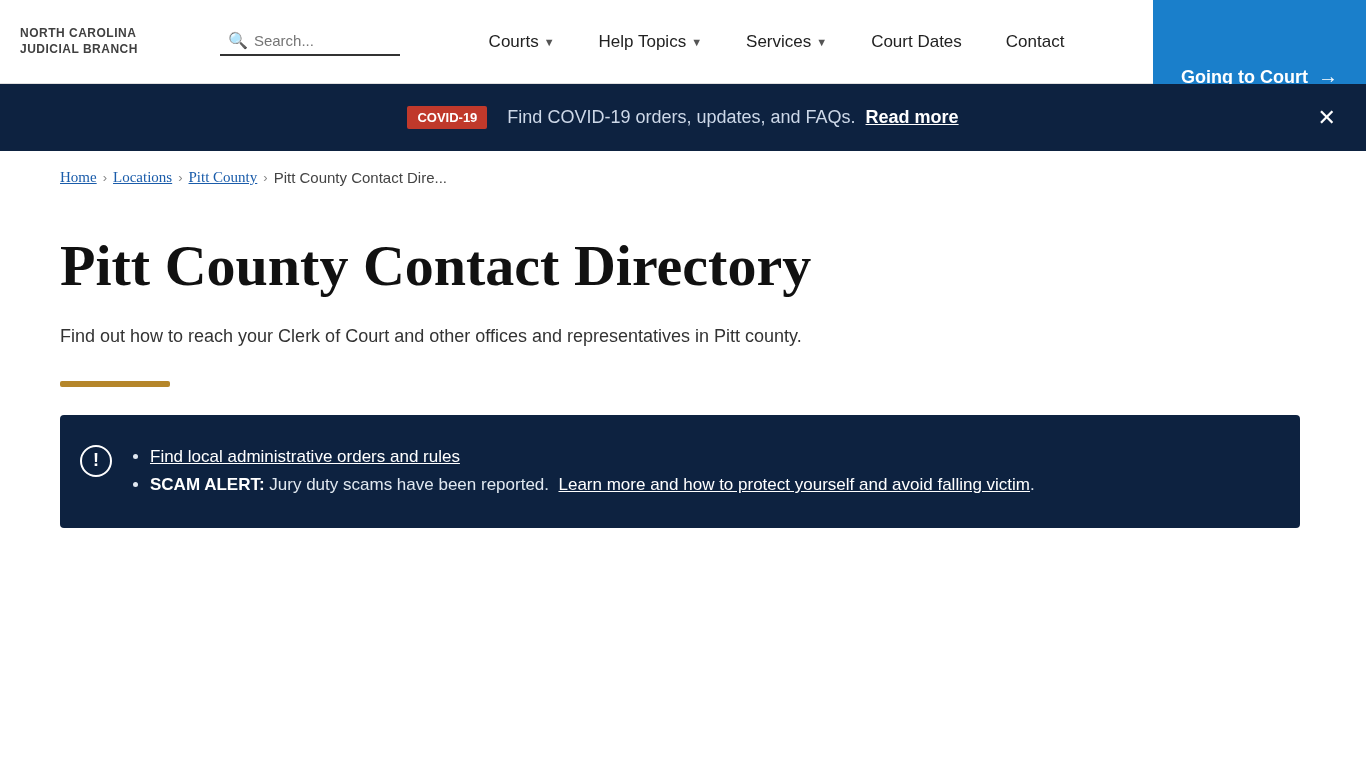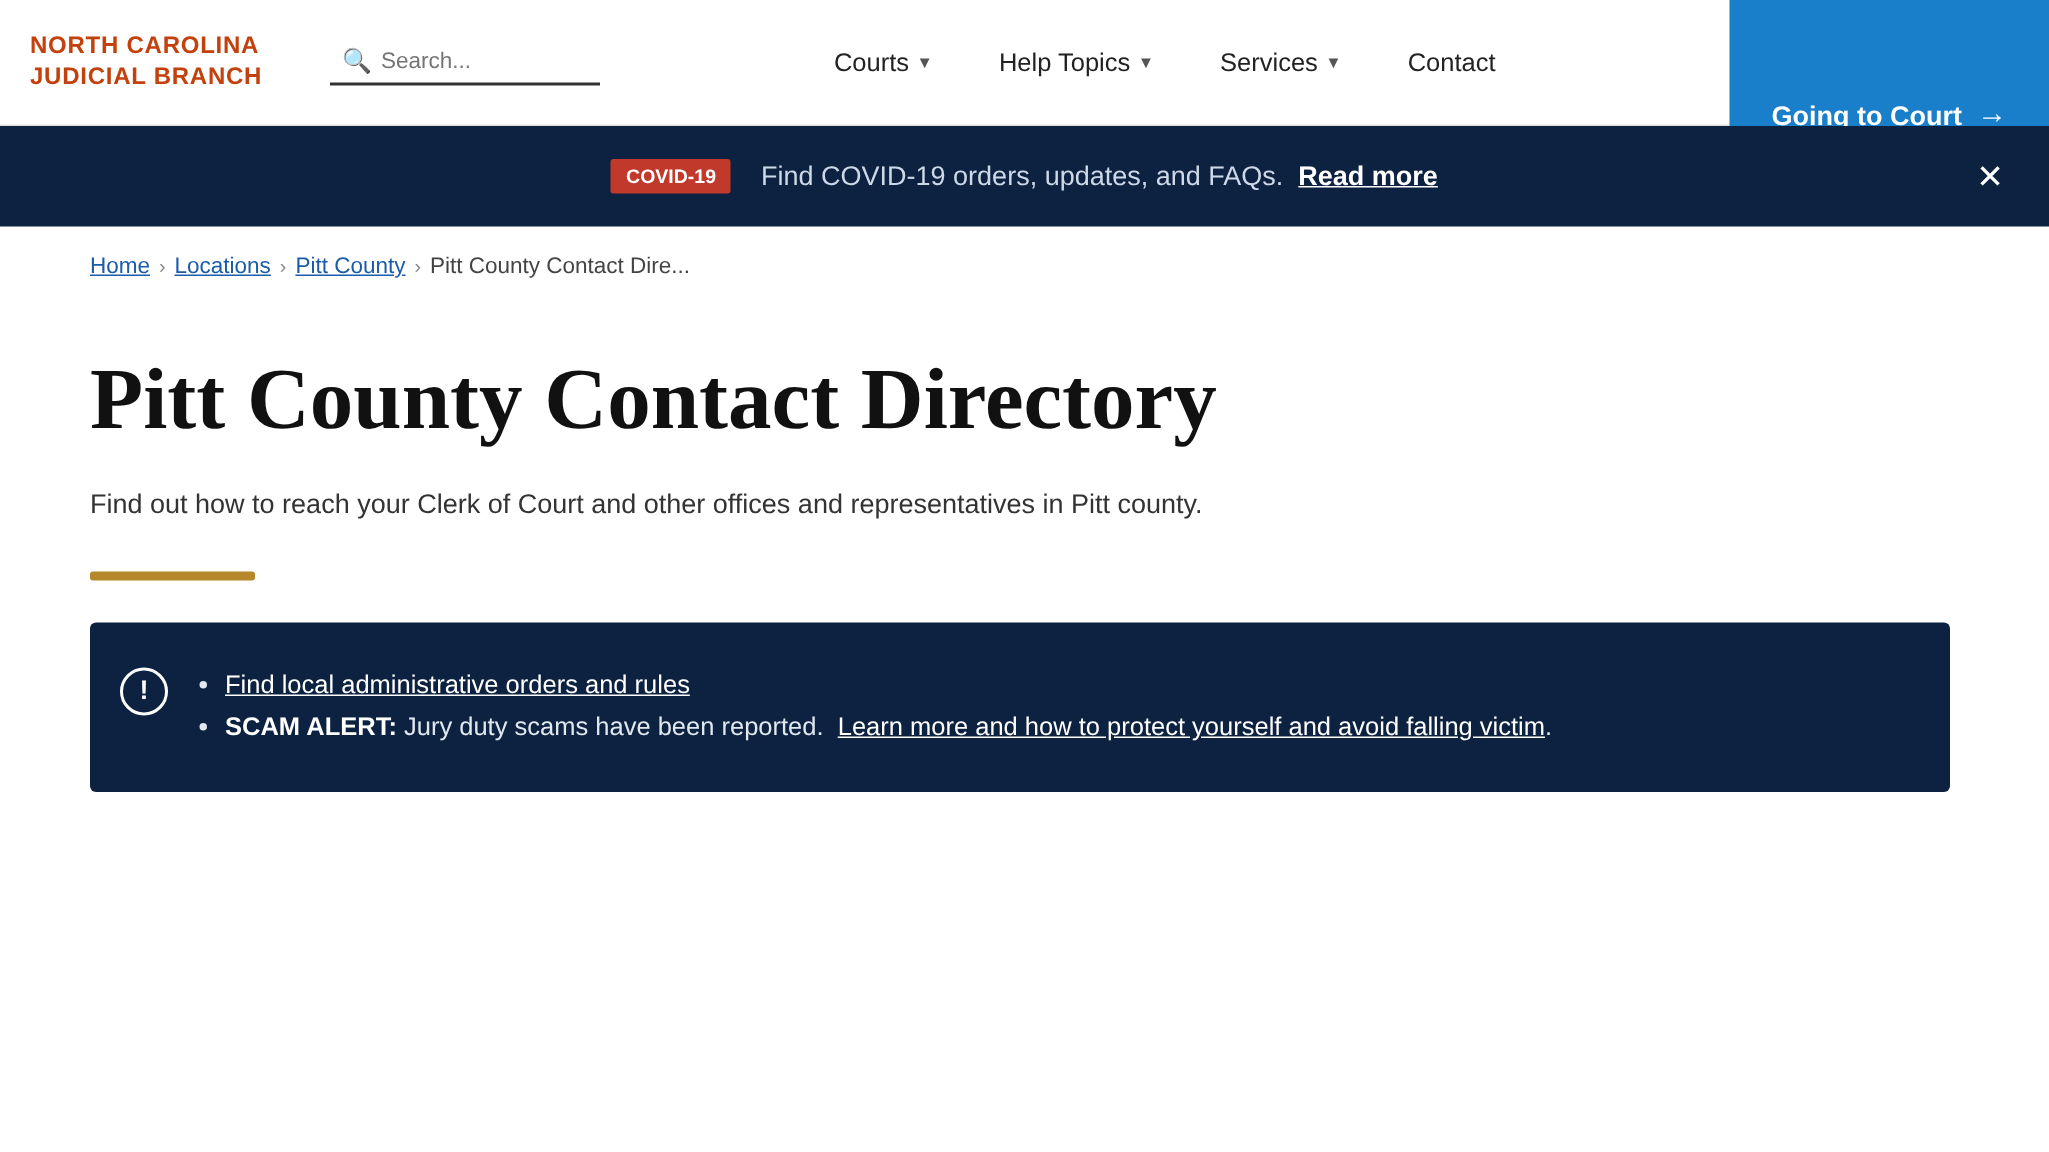--- a/index.html
+++ b/index.html
@@ -25,22 +25,22 @@
       position: relative;
     }
     .logo-area {
       display: flex;
       align-items: center;
       padding-left: 20px;
       width: 210px;
       flex-shrink: 0;
     }
     .logo-text {
-      color: #c2410c;
-      font-size: 16px;
+      color: #404040;
+      font-size: 12px;
       font-weight: 700;
       line-height: 1.3;
       text-transform: uppercase;
       letter-spacing: 0.5px;
     }
     .logo-text span {
       display: block;
     }
     .search-area {
       display: flex;
@@ -157,20 +157,21 @@
       align-items: center;
       padding: 18px 60px;
       font-size: 15px;
       color: #555;
       gap: 6px;
     }
     .breadcrumb a {
       color: #1a5caa;
       text-decoration: underline;
       cursor: pointer;
+      font-family: Liberation Serif, serif;
     }
     .breadcrumb-sep {
       color: #888;
       font-size: 13px;
     }
     .breadcrumb-current {
       color: #444;
     }
 
     
@@ -273,20 +274,23 @@
       <span>Courts</span>
       <span class="nav-chevron">▼</span>
     </a>
     <a class="nav-item">
       <span>Help Topics</span>
       <span class="nav-chevron">▼</span>
     </a>
     <a class="nav-item">
       <span>Services</span>
       <span class="nav-chevron">▼</span>
+    </a>
+    <a class="nav-item">
+      <span>Court Dates</span>
     </a>
     <a class="nav-item">
       <span>Contact</span>
     </a>
   </nav>
 
   <a class="going-to-court-btn">
     <span>Going to Court</span>
     <span class="arrow-icon">→</span>
   </a>

